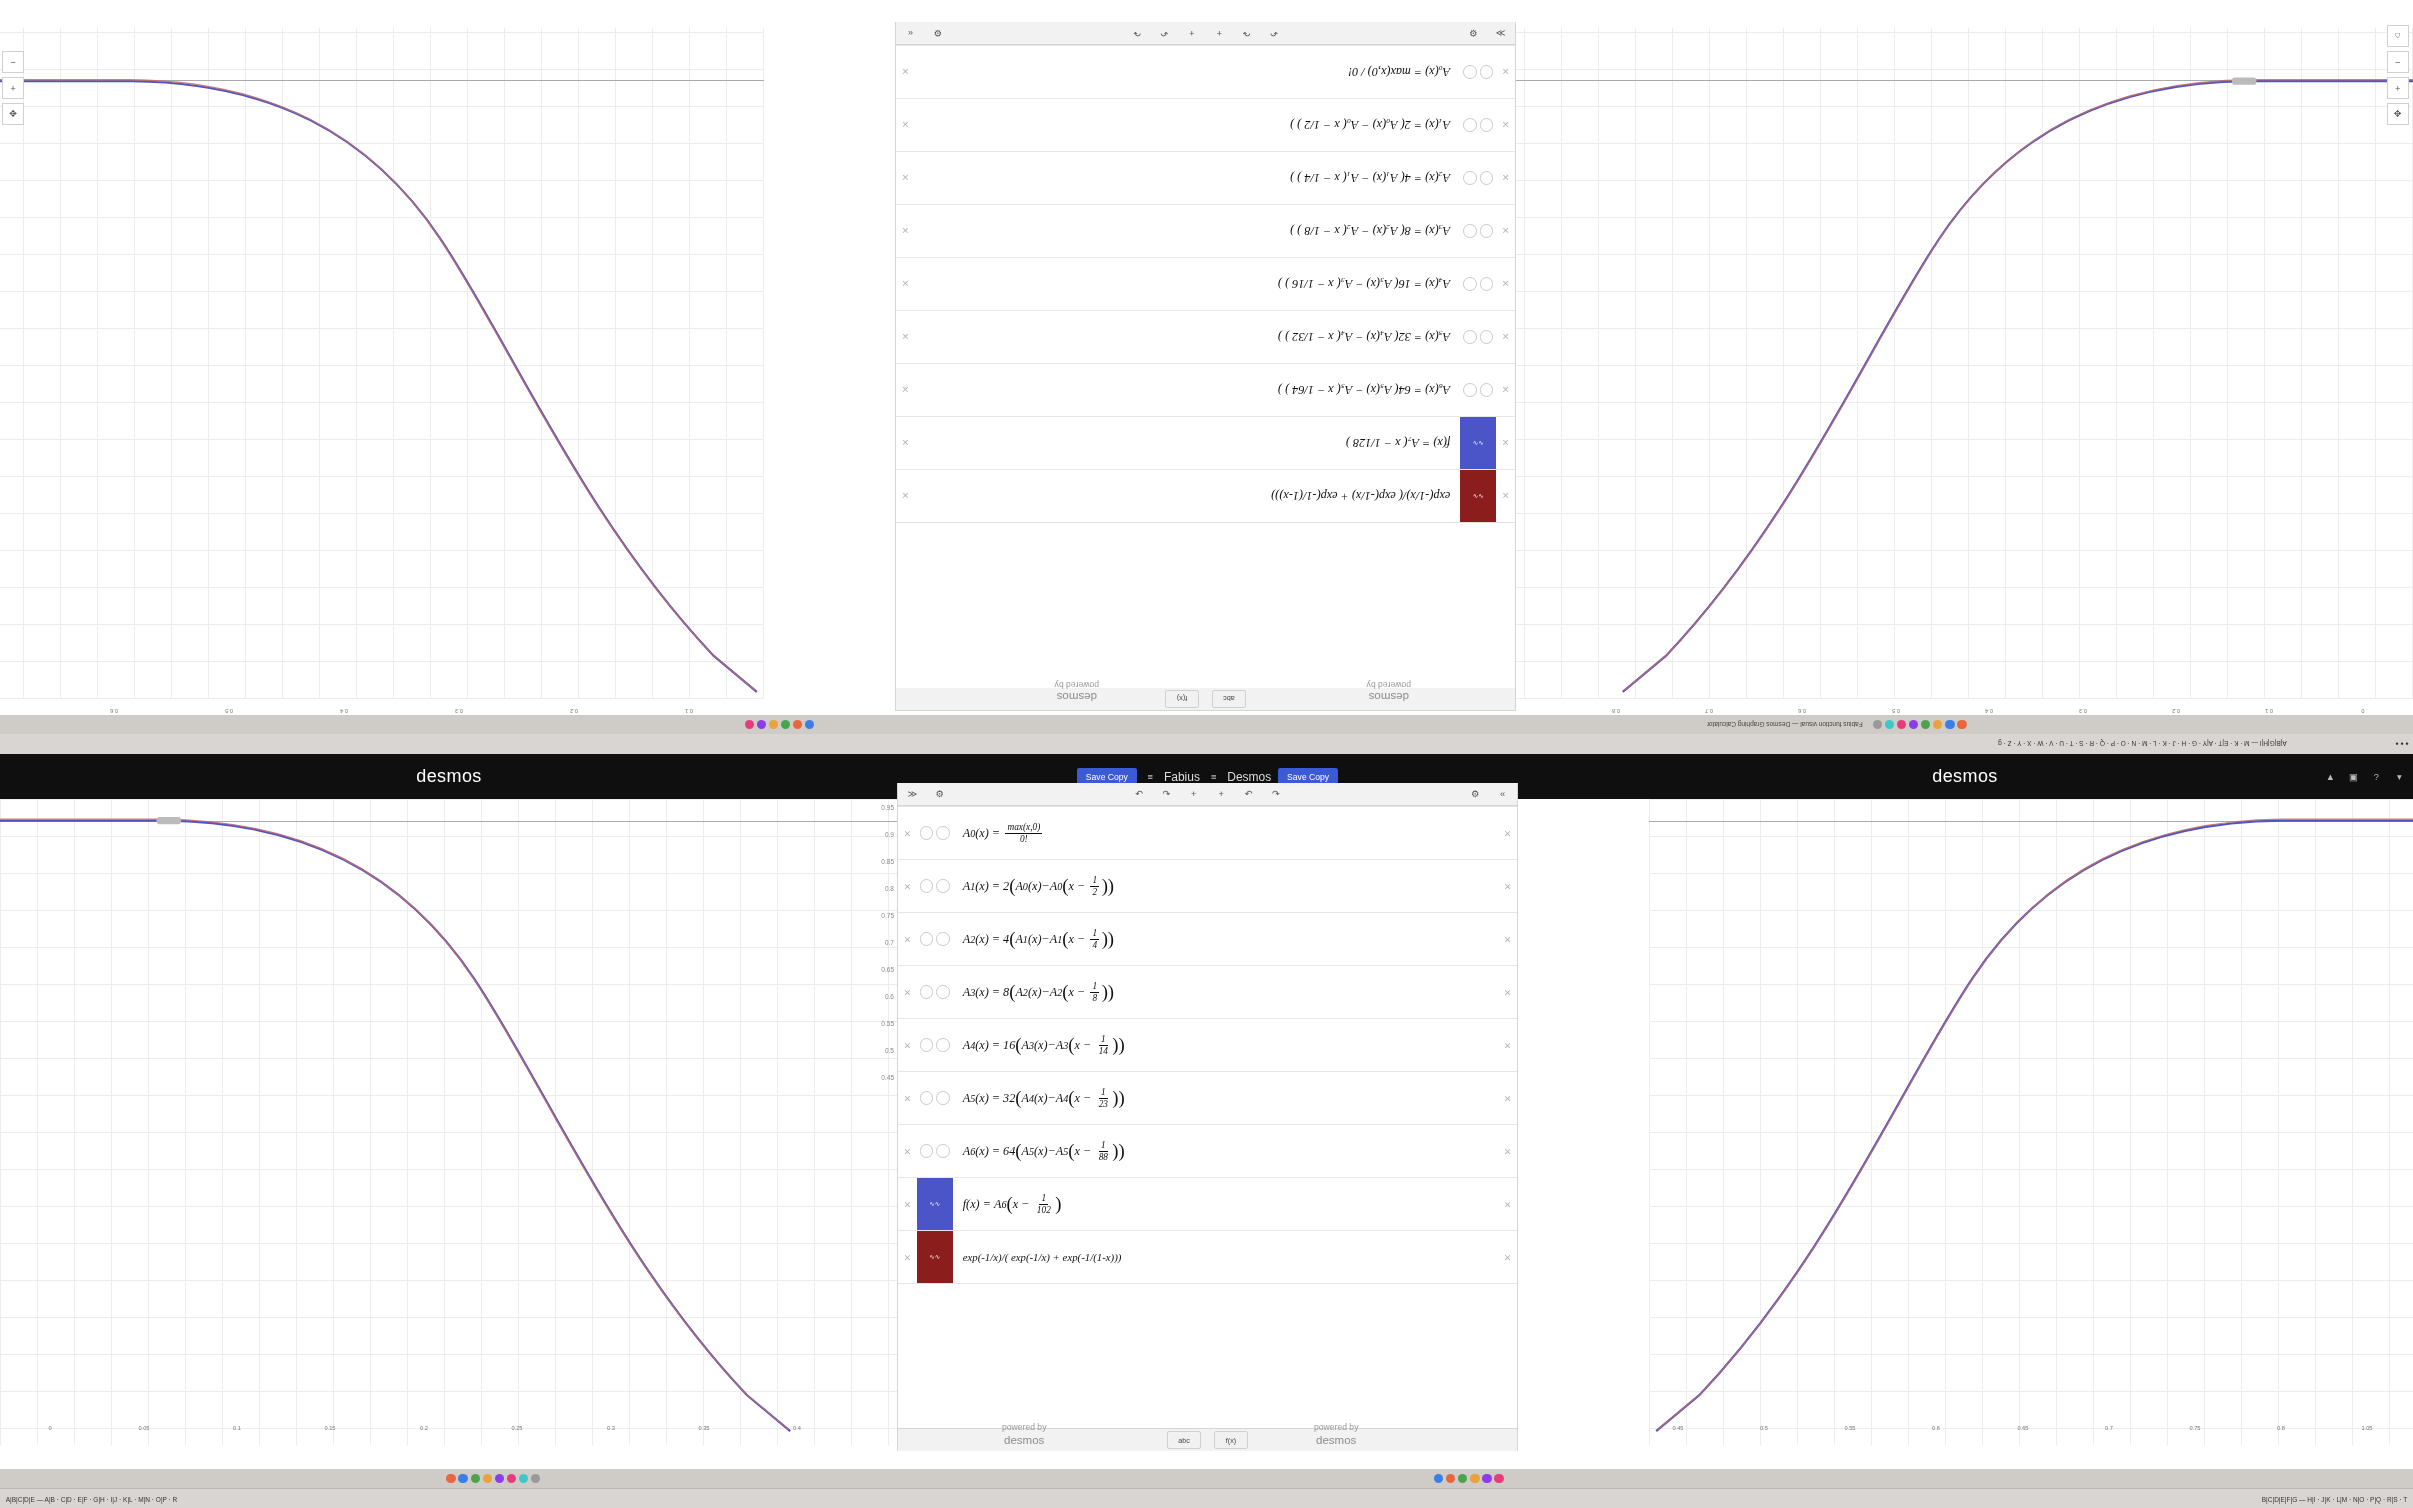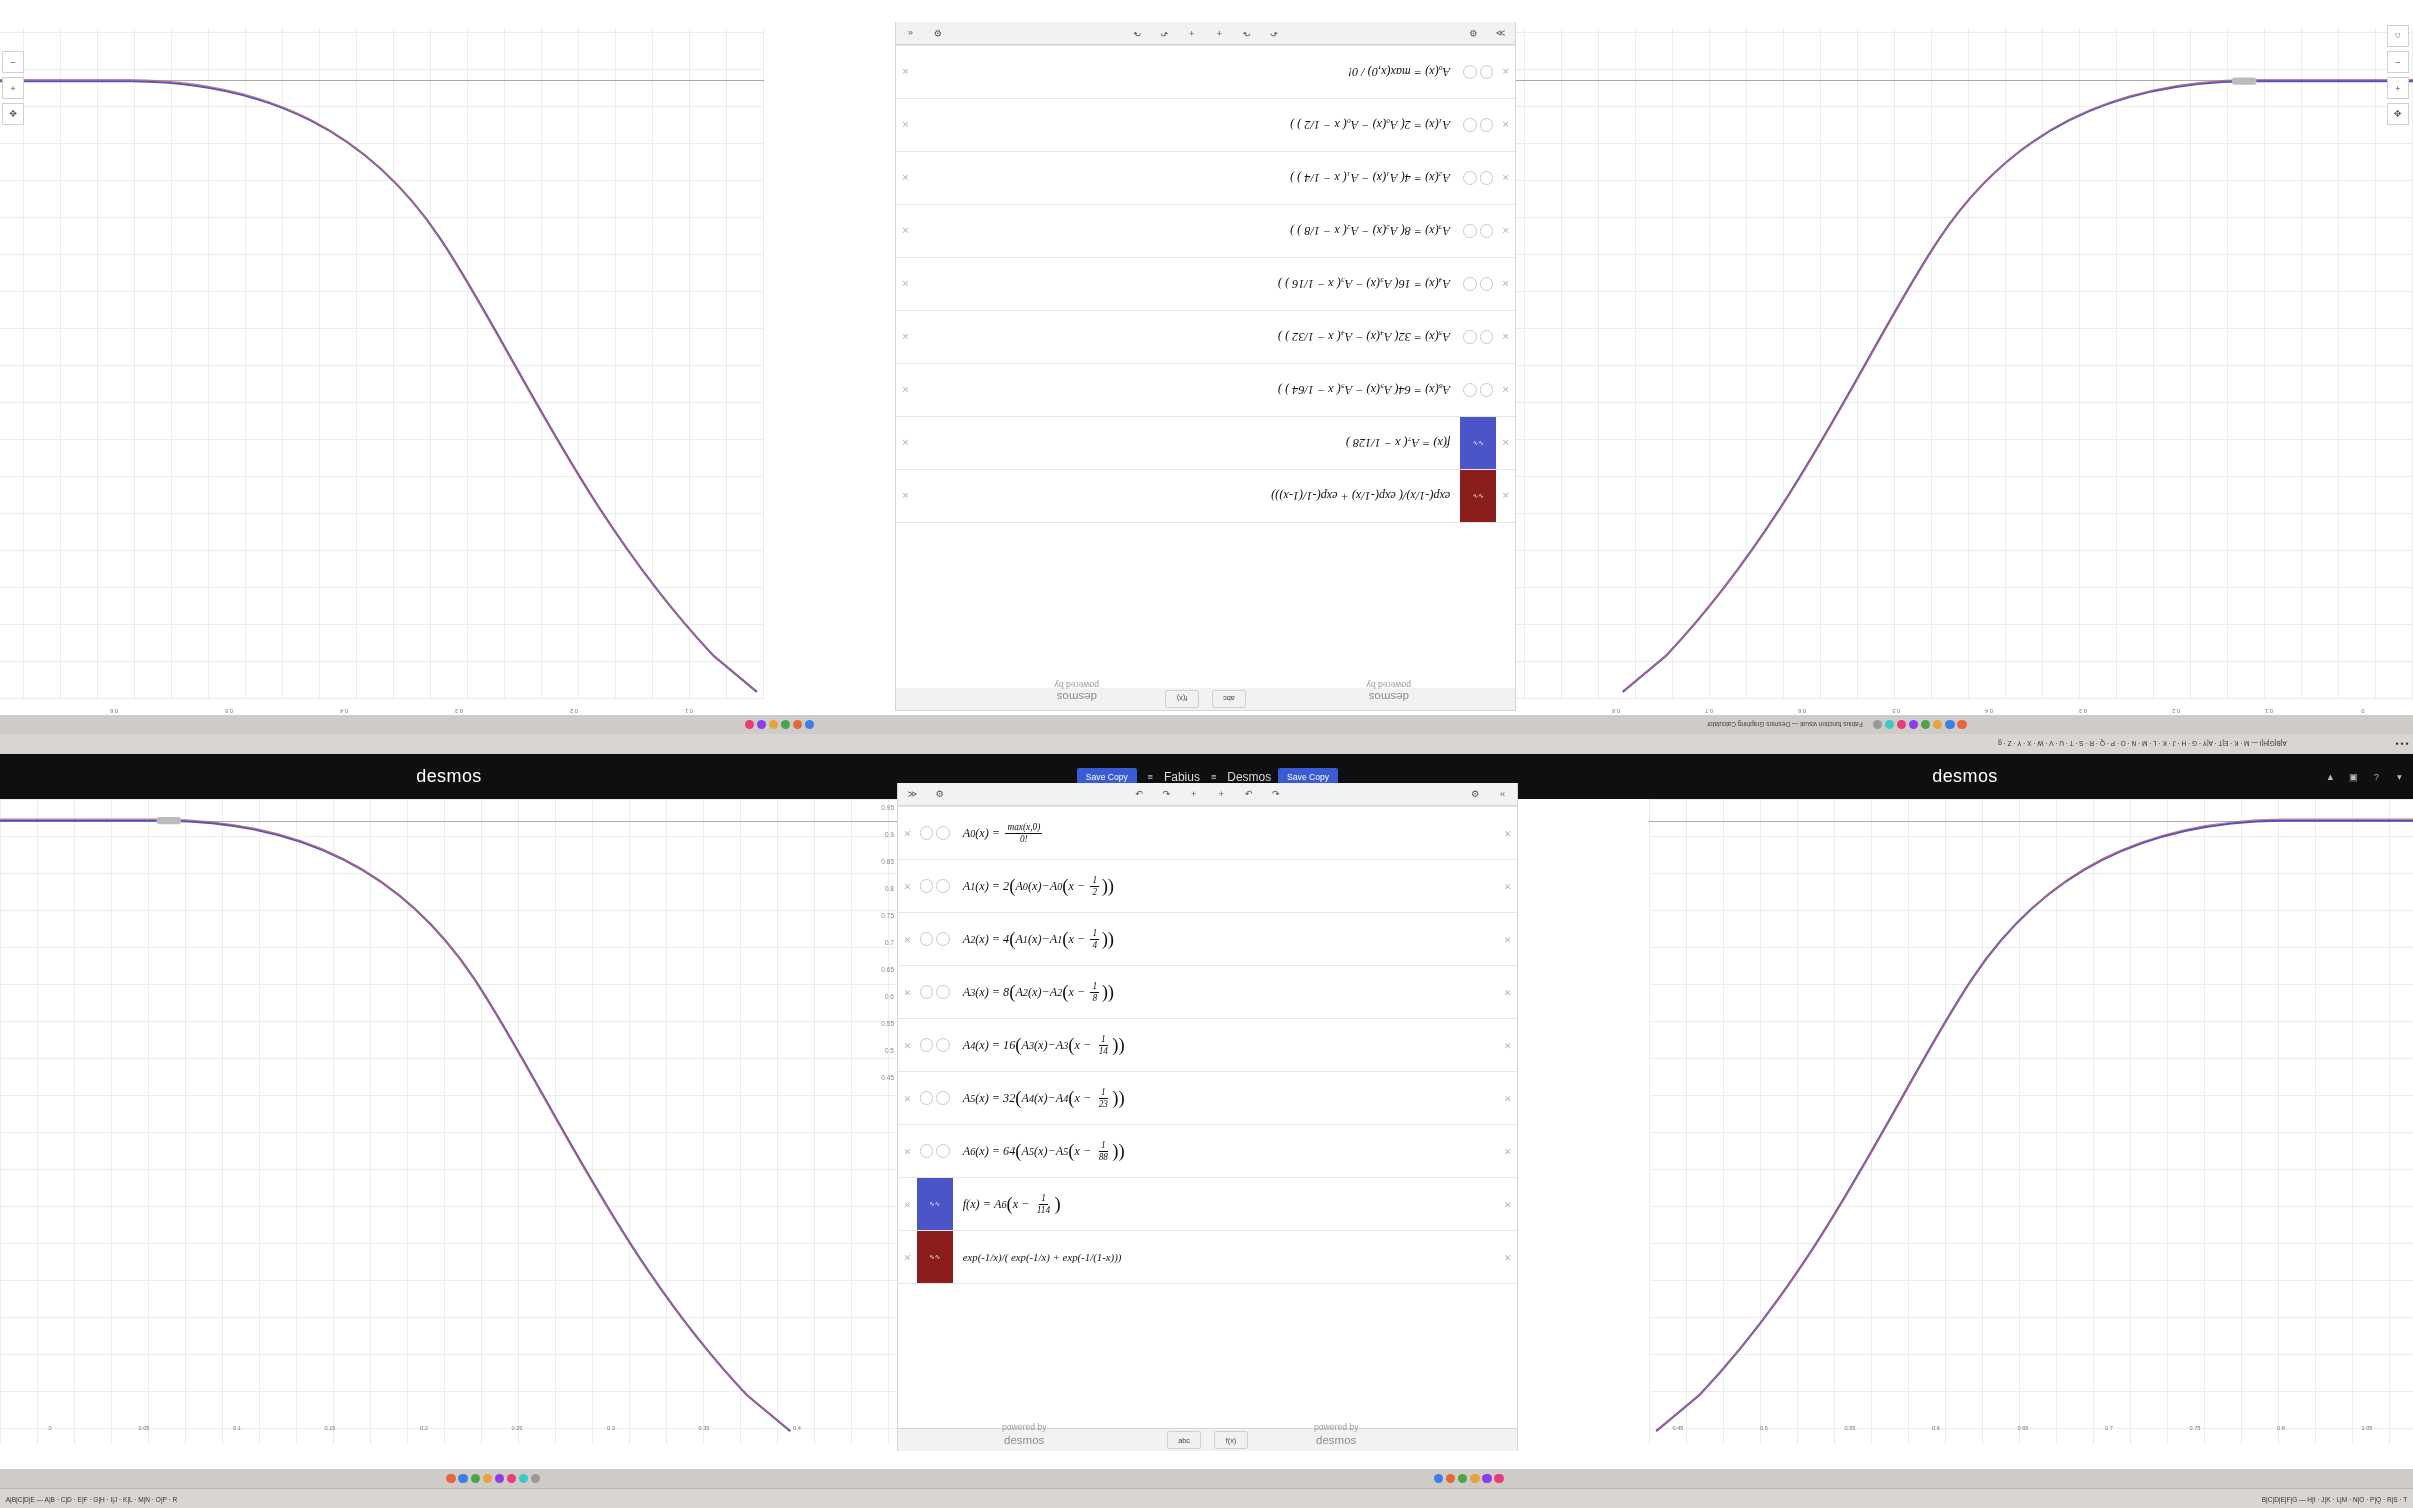--- a/index.html
+++ b/index.html
@@ -495,21 +495,21 @@
         </div>
 
         <div class="exprrow">
           <div class="del">✕</div>
           <div class="swatch">
               <div class="sw-wave">∿∿</div>
             </div>
           <div class="math">
             <span style="font-style:italic;">f(x)</span>&nbsp;=&nbsp;<span style="font-style:italic;">A</span><sub>6</sub><span class="paren">(</span><span style="font-style:italic;">x</span>&nbsp;−&nbsp;<span class="frac">
                 <span class="num">1</span>
-                <span class="den">114</span>
+                <span class="den">102</span>
               </span><span class="paren">)</span>
           </div>
           <div class="del">✕</div>
         </div>
 
         <div class="exprrow">
           <div class="del">✕</div>
           <div class="swatch">
               <div class="sw-wave red">∿∿</div>
             </div>

